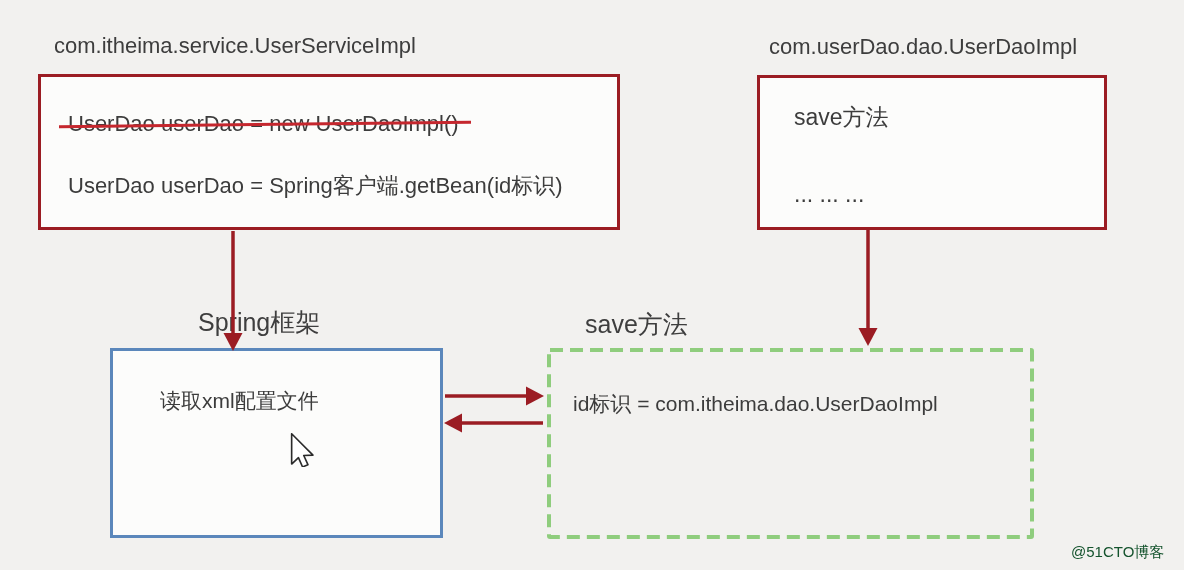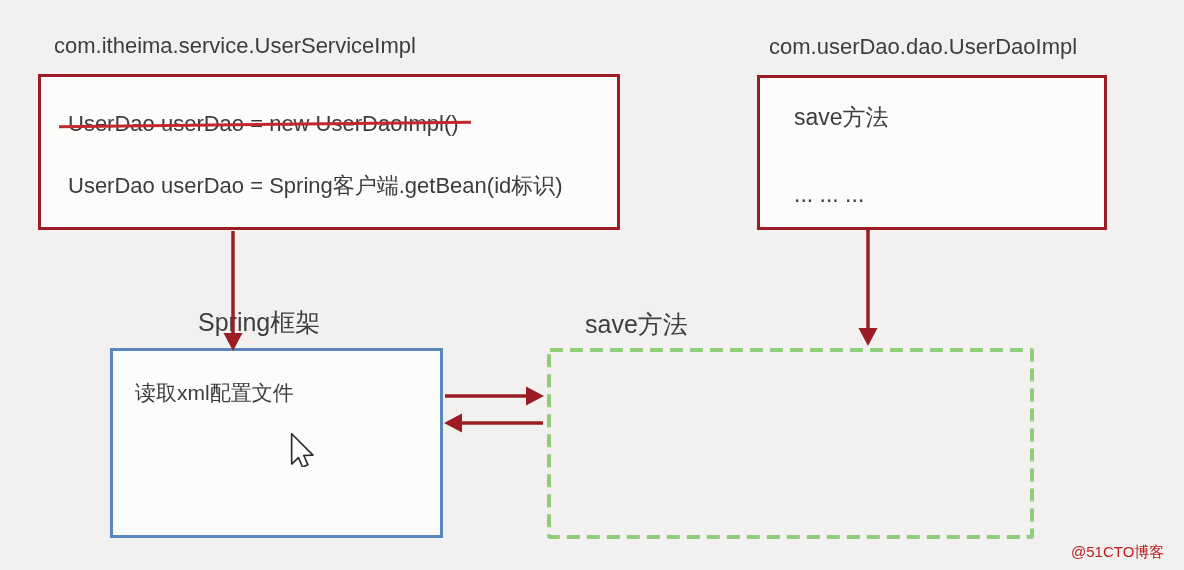--- a/index.html
+++ b/index.html
@@ -77,21 +77,21 @@
     border: 3px solid #5b87bb;
     background: #fcfcfb;
   }
   .spring-line {
     position: absolute;
     left: 22px;
     font-size: 21px;
     color: #3c3c3c;
     white-space: nowrap;
   }
-  #spring-line-1 { top: 28px; }
+  #spring-line-1 { top: 36px; margin-left: 25px; }
   #spring-line-2 { top: 71px; }
 
   #xml-box {
     position: absolute;
     left: 547px; top: 348px; width: 487px; height: 191px;
   }
   #xml-box .dash-svg { position: absolute; left: 0; top: 0; }
   #xml-entry {
     position: absolute;
     left: 26px; top: 42px;
@@ -109,21 +109,21 @@
   #cursor {
     position: absolute;
     left: 290px; top: 433px;
     pointer-events: none;
   }
 
   #watermark {
     position: absolute;
     left: 1071px; top: 543px;
     font-size: 15px;
-    color: #b91c1c;
+    color: #14532d;
     white-space: nowrap;
   }
 </style>
 </head>
 <body>
 
 <div class="stage">
 
   <div class="title" id="service-title">com.itheima.service.UserServiceImpl</div>
   <div class="title" id="dao-title">com.userDao.dao.UserDaoImpl</div>
@@ -145,20 +145,21 @@
   <div class="mid-label" id="xml-label">save方法</div>
 
   <div id="spring-box">
     <div class="spring-line" id="spring-line-1">读取xml配置文件</div>
   </div>
 
   <div id="xml-box">
     <svg class="dash-svg" width="487" height="191">
       <rect x="2" y="2" width="483" height="187" fill="none" stroke="#8fcd7d" stroke-width="4" stroke-dasharray="13 7" rx="1"></rect>
     </svg>
+    <div id="xml-entry">id标识 = com.itheima.dao.UserDaoImpl</div>
   </div>
 
   <svg id="arrow-layer" width="1184" height="570">
 
     <g>
       <line x1="233" y1="231" x2="233" y2="335" stroke="#9b1c23" stroke-width="3.5"></line>
       <polygon points="223.5,333 242.5,333 233,351" fill="#9b1c23"></polygon>
     </g>
 
     <g>

